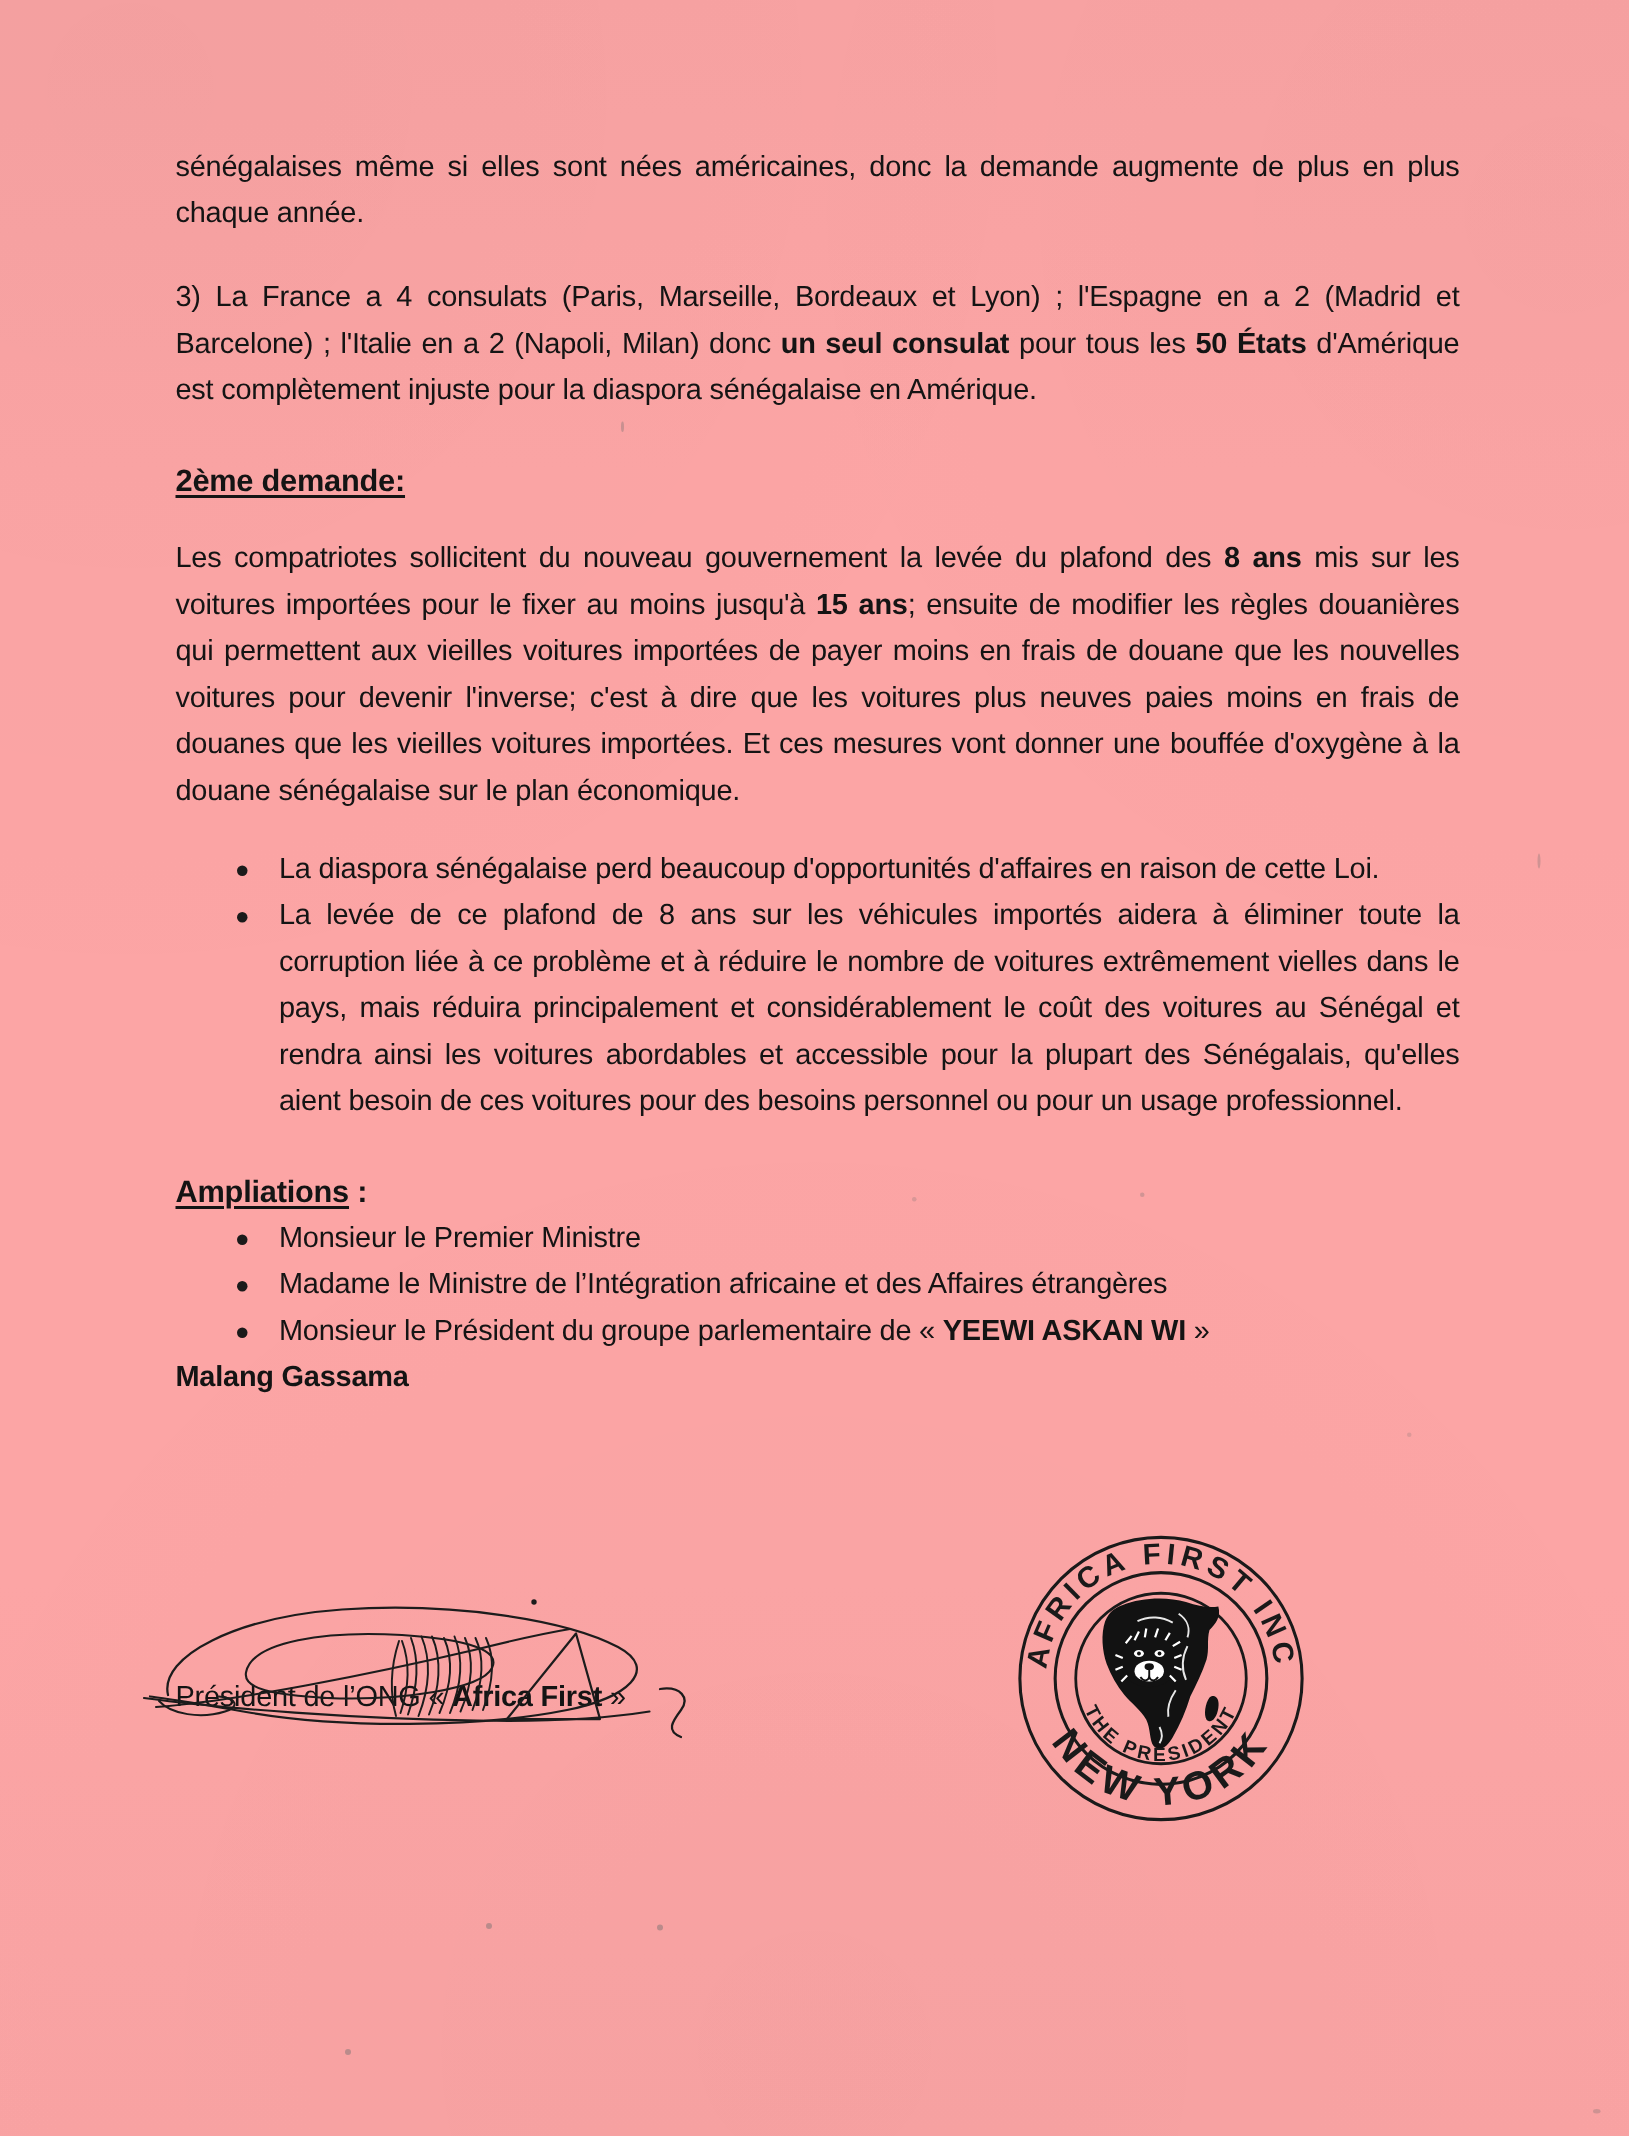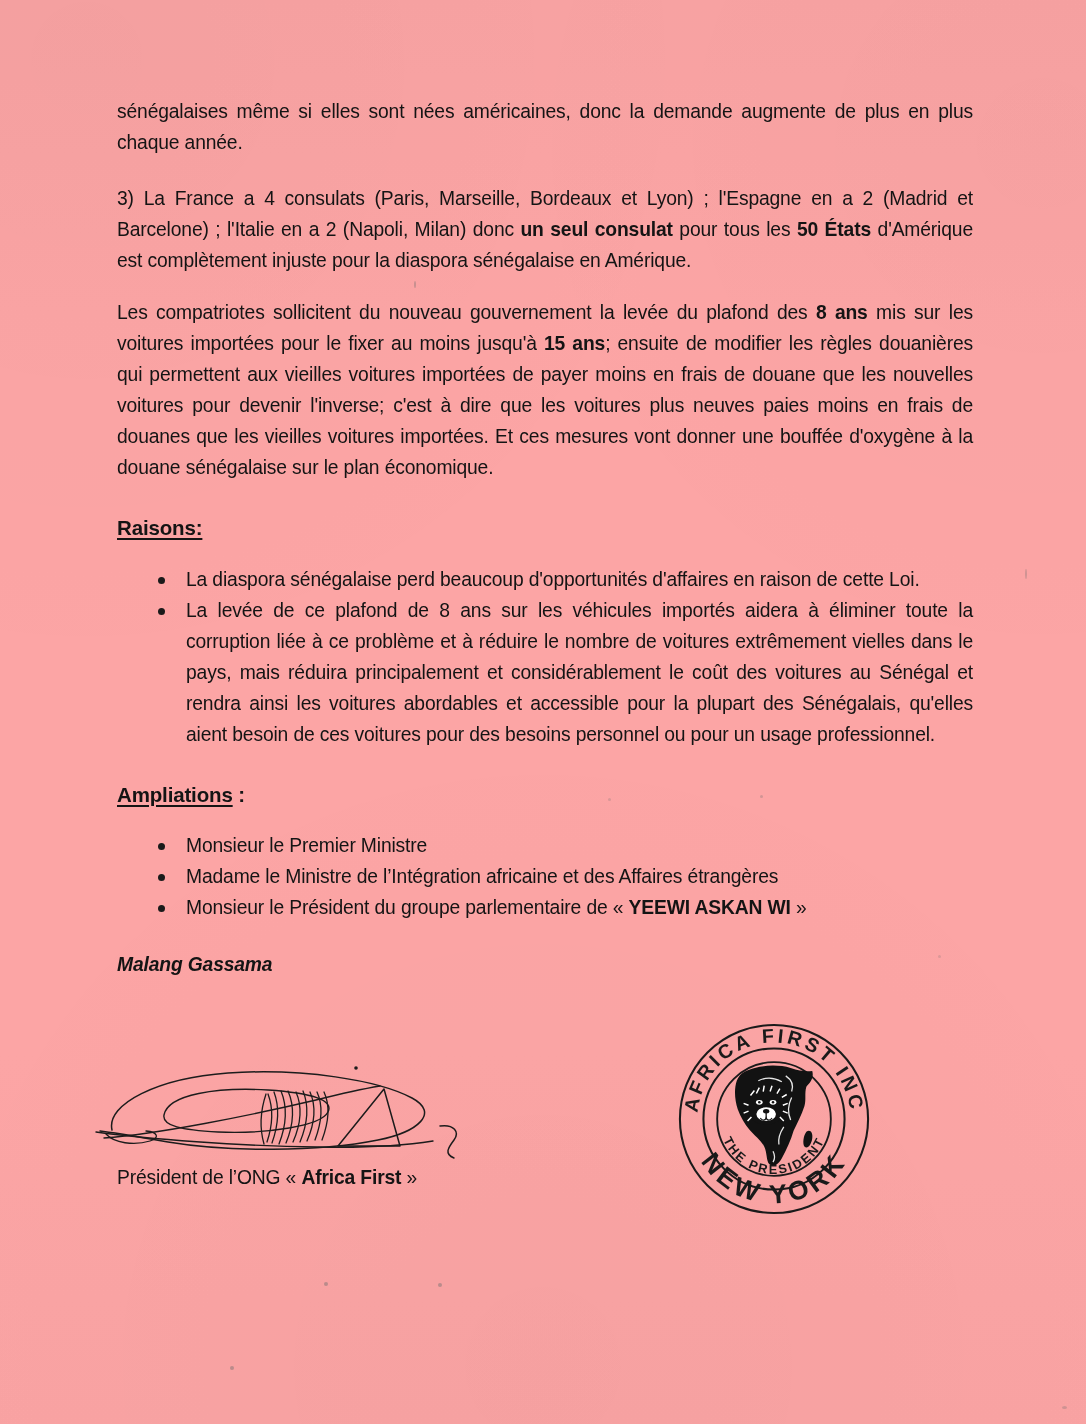--- a/index.html
+++ b/index.html
@@ -121,39 +121,39 @@
 <body>
 
 <div id="page">
 
   <div class="content">
 
     <p class="para" style="margin-top:96px;">sénégalaises même si elles sont nées américaines, donc la demande augmente de plus en plus chaque année.</p>
 
     <p class="para" style="margin-top:25px;"><span>3) La France a 4 consulats  (Paris, Marseille, Bordeaux et Lyon) ; l'Espagne en a 2 (Madrid et Barcelone) ; l'Italie en a 2 (Napoli, Milan) donc </span><b>un seul consulat</b><span> pour tous les </span><b>50 États</b><span> d'Amérique est complètement injuste pour la diaspora sénégalaise en Amérique.</span></p>
 
+    <div class="heading" style="margin-top:29px;"><span class="u">2ème demande:</span></div>
 
     <p class="para" style="margin-top:21px;"><span>Les compatriotes sollicitent du nouveau gouvernement la levée du plafond des </span><b>8 ans</b><span> mis sur les voitures importées pour le fixer au moins jusqu'à </span><b>15 ans</b><span>; ensuite de modifier les règles douanières qui permettent aux vieilles voitures importées de payer moins en frais de douane que les nouvelles voitures pour devenir l'inverse; c'est à dire que les voitures plus neuves paies moins en frais de douanes que les vieilles voitures importées. Et ces mesures vont donner une bouffée d'oxygène à la douane sénégalaise sur le plan économique.</span></p>
 
-    <div class="heading" style="margin-top:29px;"><span class="u">Raisons:</span></div>
 
     <ul class="bullets" style="margin-top:21px;">
       <li>La diaspora sénégalaise perd beaucoup d'opportunités d'affaires en raison de cette Loi.</li>
       <li>La levée de ce plafond de 8 ans sur les véhicules importés aidera à éliminer toute la corruption liée à ce problème et à réduire le nombre de voitures extrêmement vielles dans le pays, mais réduira principalement et considérablement le coût des voitures au Sénégal et rendra ainsi les voitures abordables et accessible pour la plupart des Sénégalais, qu'elles aient besoin de ces voitures pour des besoins personnel ou pour un usage professionnel.</li>
     </ul>
 
     <div class="heading" style="margin-top:29px;"><span class="u">Ampliations</span><span> :</span></div>
 
-    <ul class="bullets" style="margin-top:20px;">
+    <ul class="bullets" style="">
       <li>Monsieur le Premier Ministre</li>
       <li>Madame le Ministre de l’Intégration africaine et des Affaires étrangères</li>
       <li><span>Monsieur le Président du groupe parlementaire de  « </span><b>YEEWI ASKAN WI</b><span> »</span></li>
     </ul>
 
-    <div class="signame" style="margin-top:26px;font-style:italic;">Malang Gassama</div>
+    <div class="signame" style="">Malang Gassama</div>
 
     <div class="footline" style="margin-top:182px;"><span>Président de l’ONG « </span><b>Africa First</b><span> »</span></div>
 
   </div>
 
   <svg id="signature" viewBox="0 0 400 130">
     <g fill="none" stroke="#1c1c1c" stroke-linecap="round" stroke-linejoin="round">
 
       <path d="M24 88 C18 62 70 36 140 31 C215 26 290 38 324 56 C352 71 330 90 290 98 C230 110 140 110 80 100 C40 93 22 90 12 89" stroke-width="1.5"></path>
 

